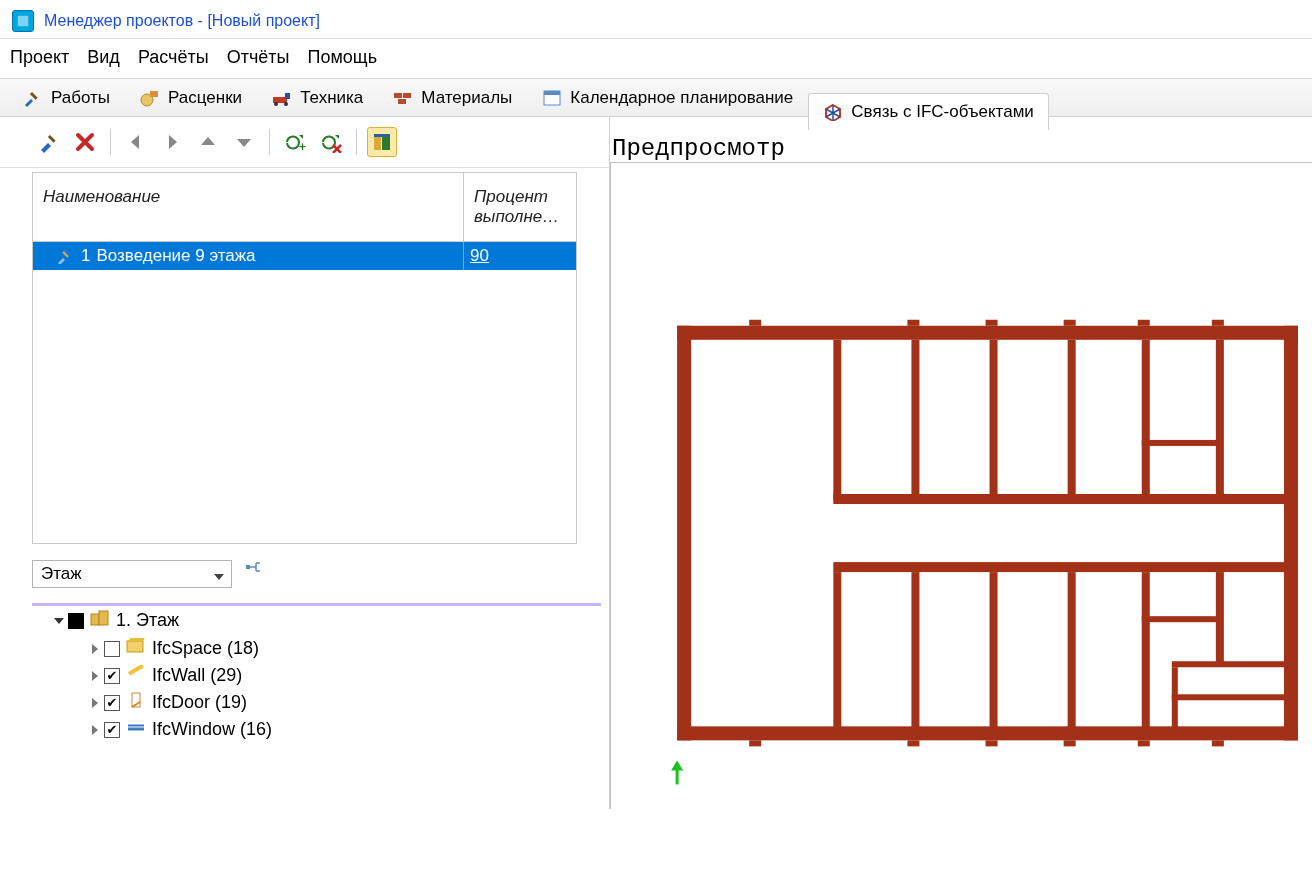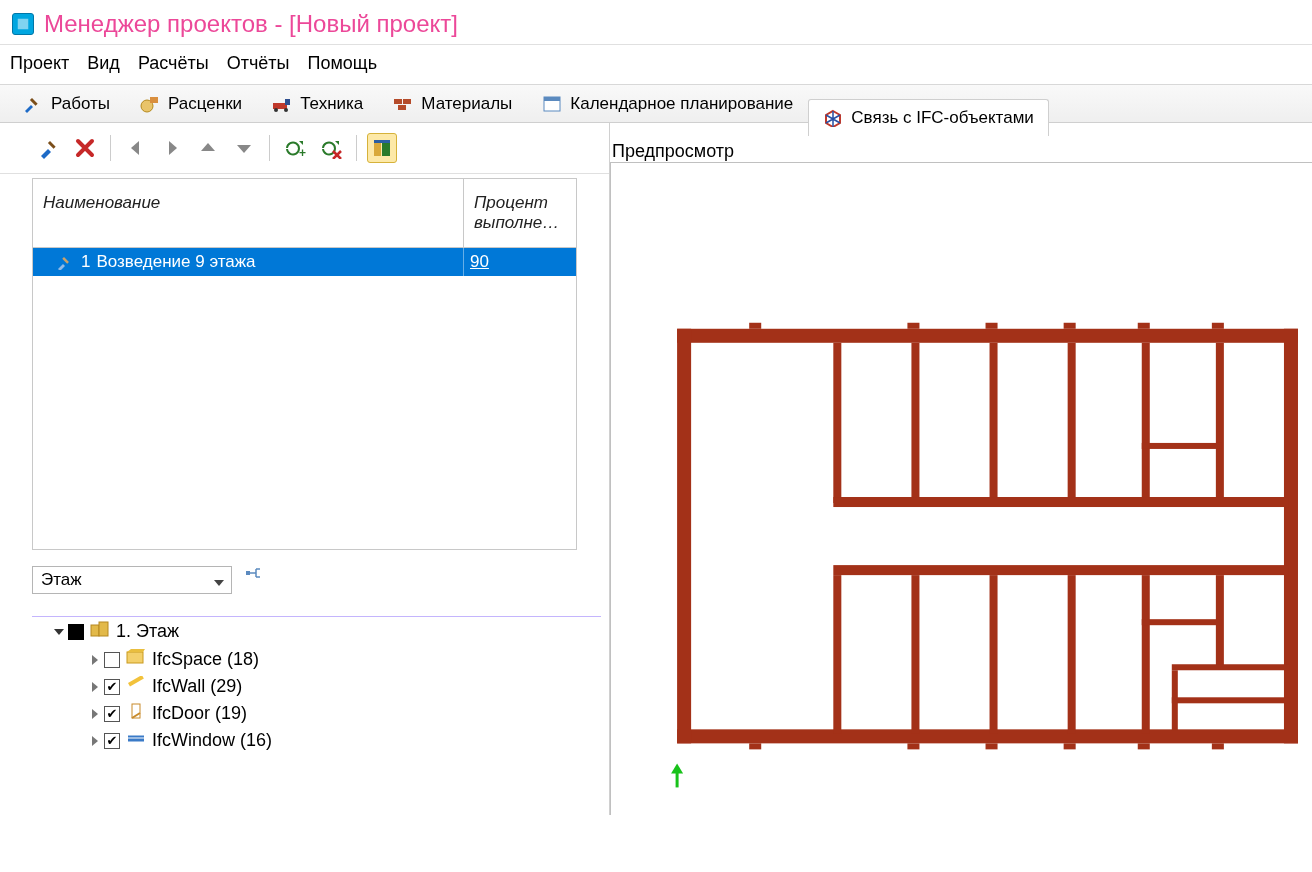--- a/index.html
+++ b/index.html
@@ -23,22 +23,22 @@
   .titlebar .app-icon {
     width: 22px; height: 22px;
     background: #00a6e0;
     border: 1px solid #0077a8;
     border-radius: 3px;
     margin-right: 10px;
     display: flex; align-items: center; justify-content: center;
     color: #fff; font-size: 12px;
   }
   .titlebar .title {
-    font-size: 24px;
-    color: #ec4899;
+    font-size: 16px;
+    color: #1d4ed8;
   }
   .menubar {
     display: flex;
     gap: 18px;
     padding: 8px 10px 10px 10px;
     background: #fff;
     border-bottom: 1px solid #d8d8d8;
     font-size: 18px;
   }
   .menubar .menu-item { cursor: default; }
@@ -169,22 +169,22 @@
     justify-content: space-between;
     border: 1px solid #b5b5b5;
     background: #fff;
     width: 200px;
     height: 28px;
     padding: 0 6px 0 8px;
     font-size: 17px;
   }
   .combo .chev { width: 12px; height: 12px; }
   .tree {
-    margin: 16px 8px 0 32px;
-    border-top: 1px solid #c4b5fd;
+    margin: 9px 8px 0 32px;
+    border-top: 3px solid #c4b5fd;
     position: relative;
     font-size: 18px;
     overflow-y: scroll;
     height: 170px;
     text-align: center;
   }
   .tree::-webkit-scrollbar { width: 18px; }
   .tree::-webkit-scrollbar-thumb { background: #c8c8c8; }
   .tree-node {
     display: flex;
@@ -214,23 +214,24 @@
   }
   .cb.checked::after { content: "✔"; color: #000; font-size: 13px; }
   .cb.mixed { background: #000; border-color:#000; }
   .right-pane {
     flex: 1;
     display: flex;
     flex-direction: column;
     padding: 18px 0 0 0;
   }
   .preview-label {
-    font-size: 18px;
+    font-size: 24px;
     padding-left: 2px;
     margin-bottom: 0;
+    font-family: Liberation Mono, monospace;
   }
   .preview-canvas {
     flex: 1;
     border: 1px solid #c0c0c0;
     border-right: none;
     border-bottom: none;
     background: #fff;
     position: relative;
     overflow: hidden;
   }

